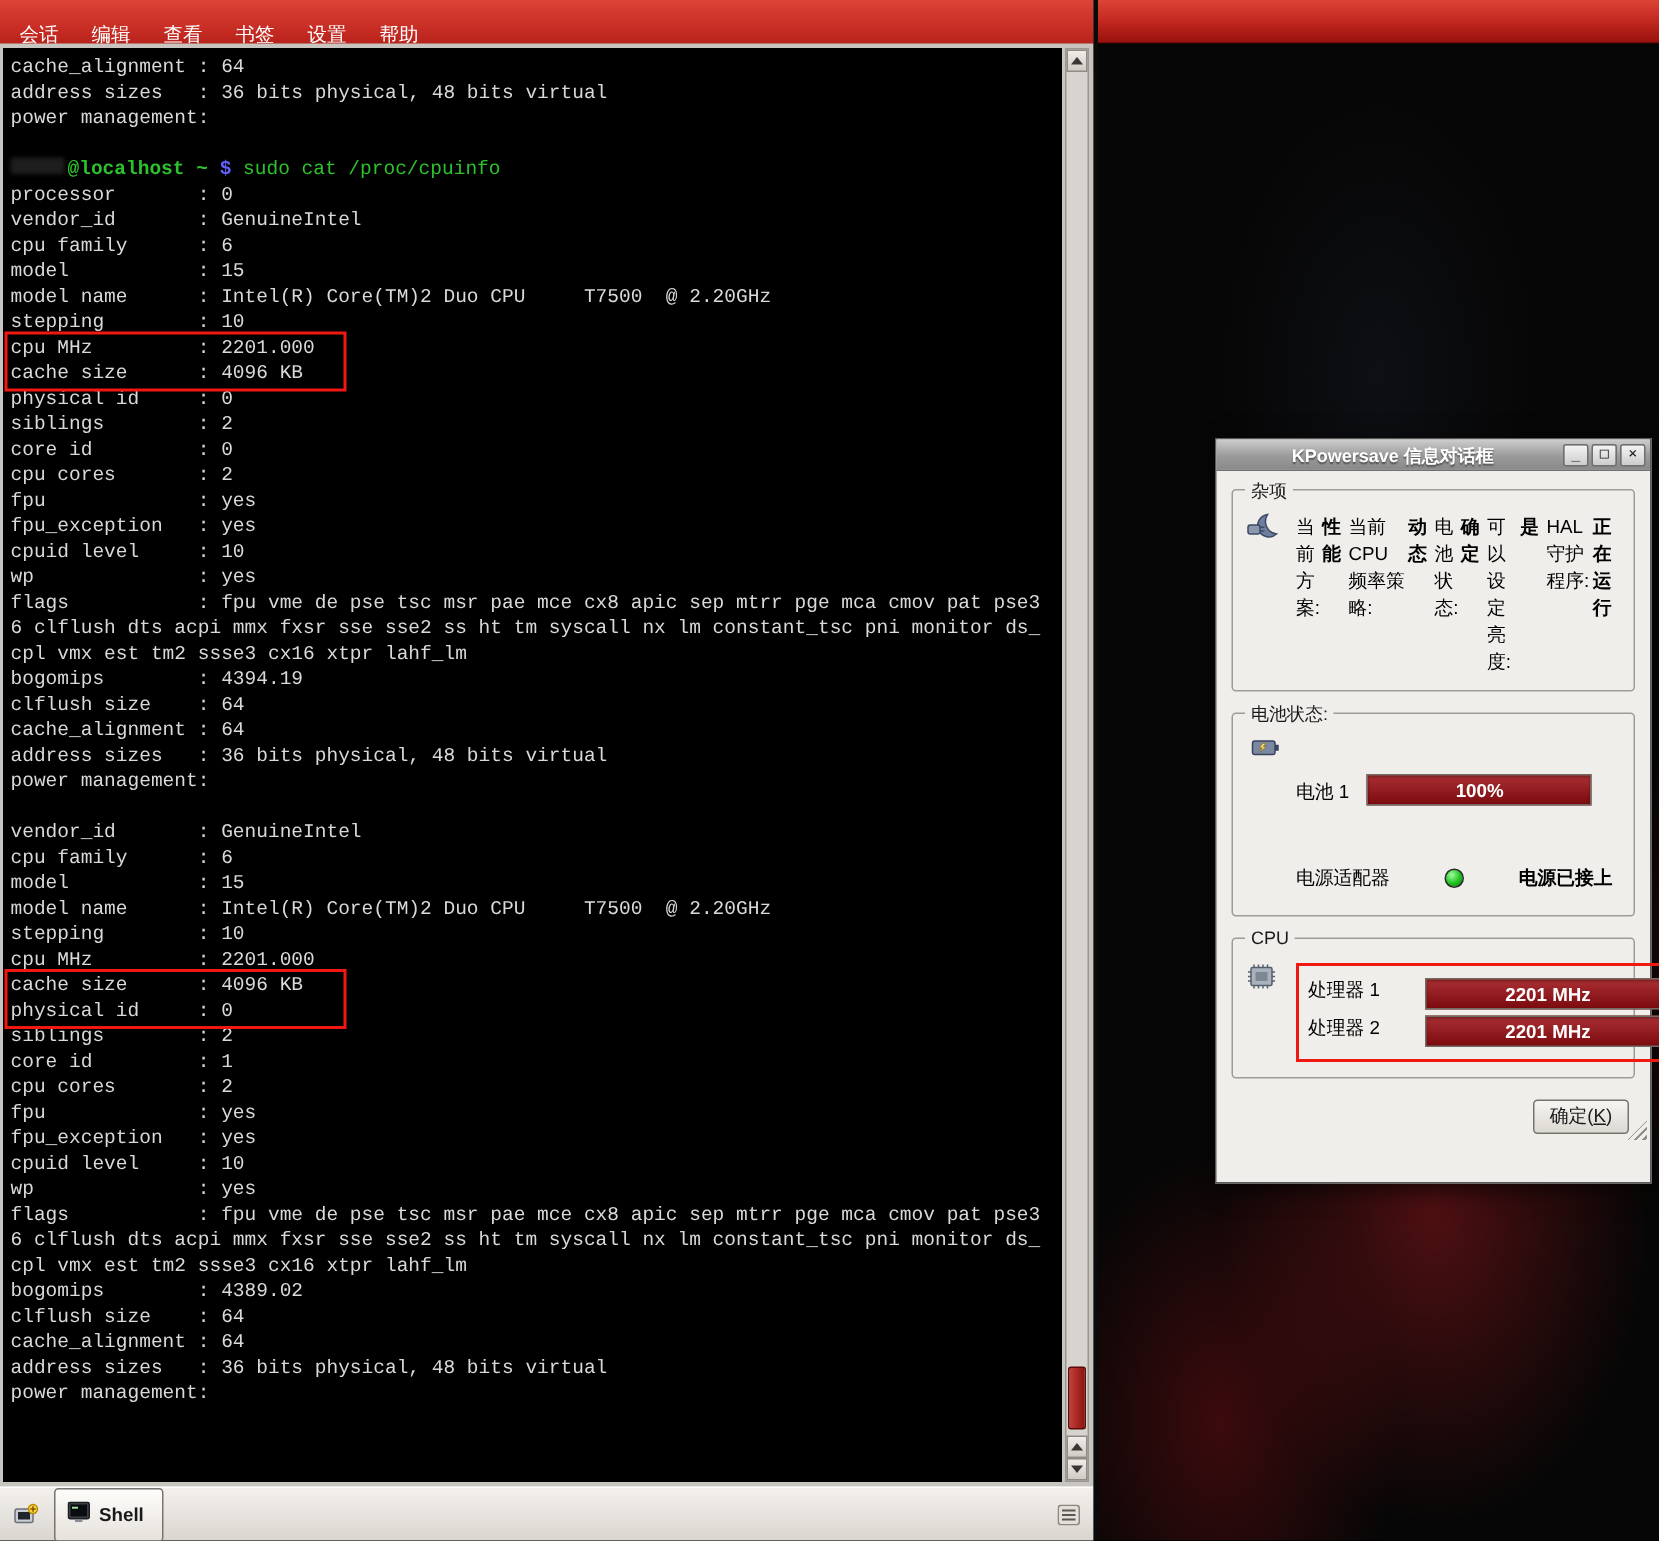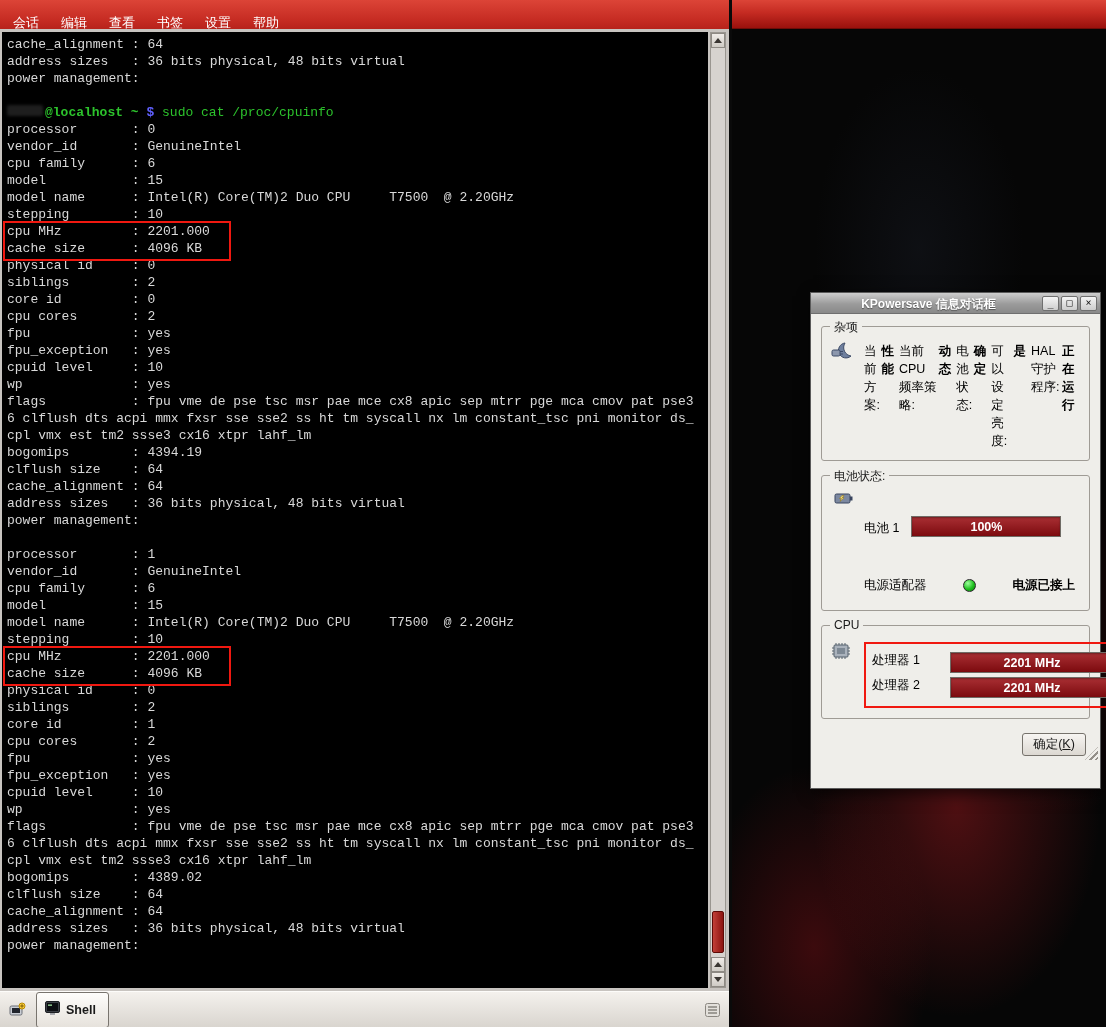--- a/index.html
+++ b/index.html
@@ -158,21 +158,20 @@
             <div class="tline">wp              : yes</div>
             <div class="tline">flags           : fpu vme de pse tsc msr pae mce cx8 apic sep mtrr pge mca cmov pat pse3</div>
             <div class="tline">6 clflush dts acpi mmx fxsr sse sse2 ss ht tm syscall nx lm constant_tsc pni monitor ds_</div>
             <div class="tline">cpl vmx est tm2 ssse3 cx16 xtpr lahf_lm</div>
             <div class="tline">bogomips        : 4394.19</div>
             <div class="tline">clflush size    : 64</div>
             <div class="tline">cache_alignment : 64</div>
             <div class="tline">address sizes   : 36 bits physical, 48 bits virtual</div>
             <div class="tline">power management:</div>
             <div class="tline">&nbsp;</div>
-            <div class="tline">processor       : 1</div>
             <div class="tline">vendor_id       : GenuineIntel</div>
             <div class="tline">cpu family      : 6</div>
             <div class="tline">model           : 15</div>
             <div class="tline">model name      : Intel(R) Core(TM)2 Duo CPU     T7500  @ 2.20GHz</div>
             <div class="tline">stepping        : 10</div>
             <div class="tline">cpu MHz         : 2201.000</div>
             <div class="tline">cache size      : 4096 KB</div>
             <div class="tline">physical id     : 0</div>
             <div class="tline">siblings        : 2</div>
             <div class="tline">core id         : 1</div>

